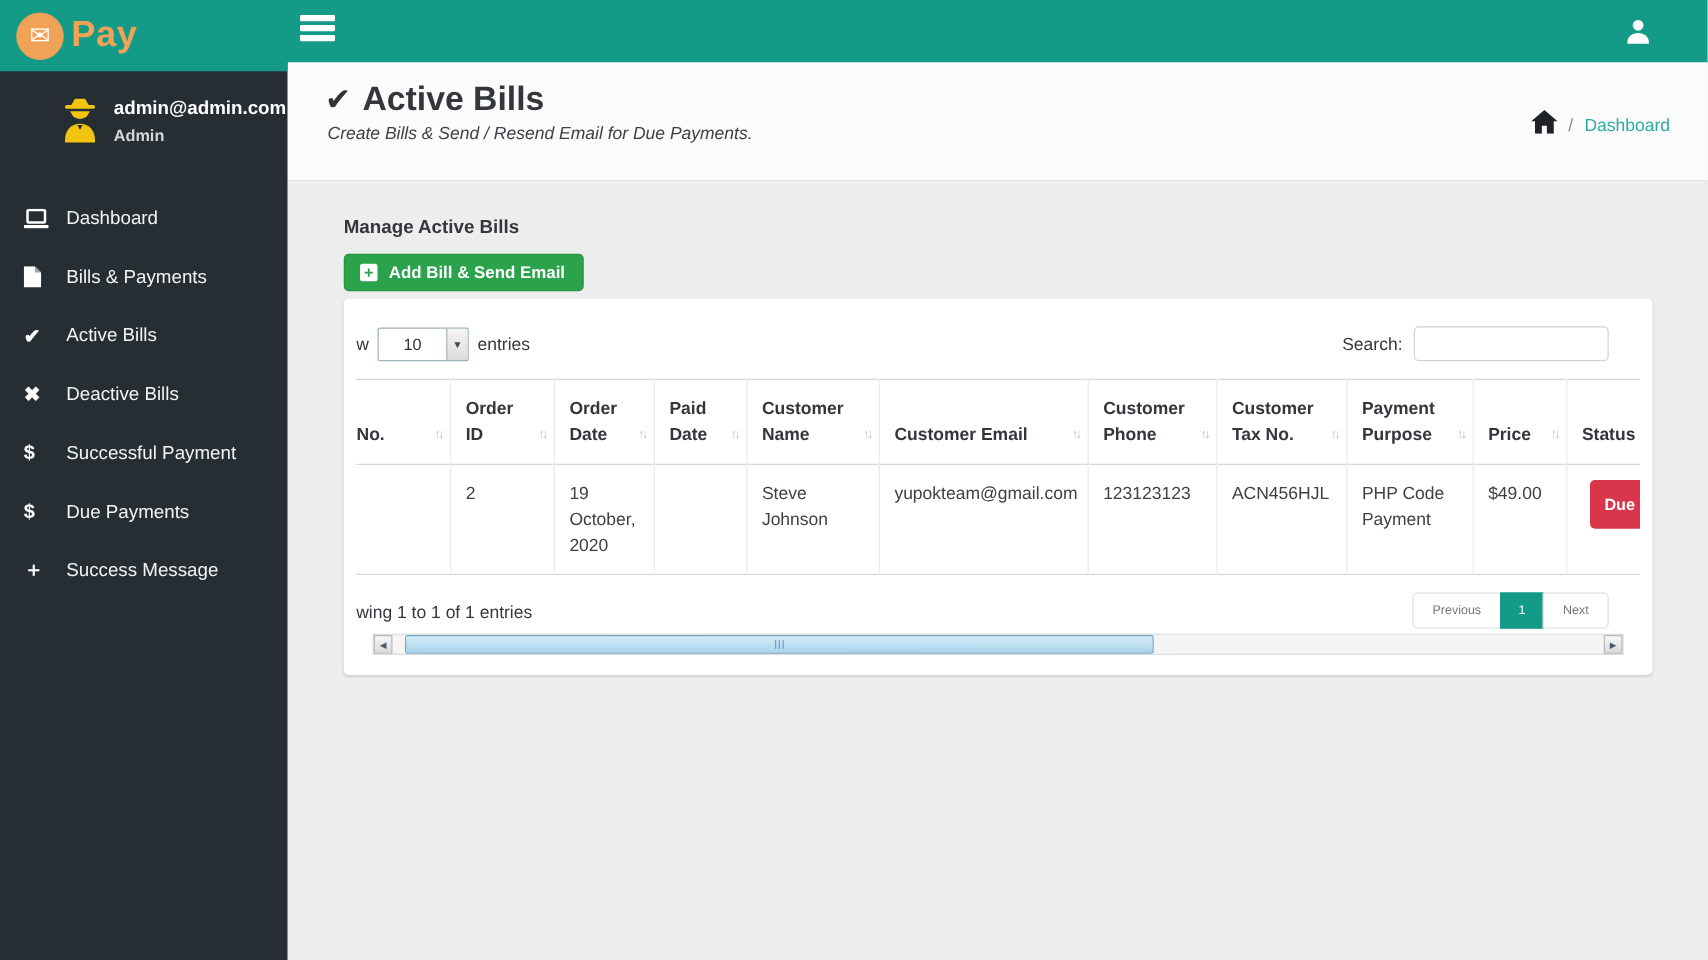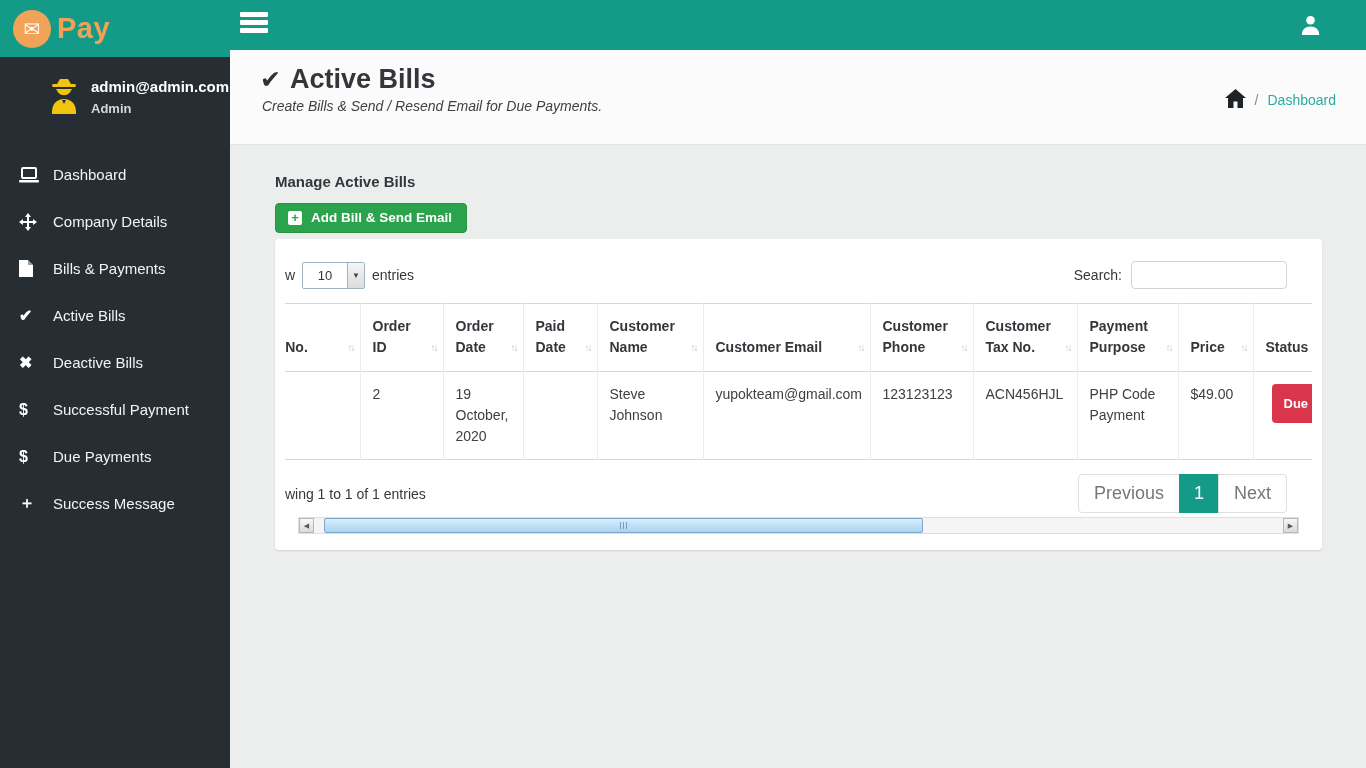--- a/index.html
+++ b/index.html
@@ -50,21 +50,21 @@
                        font-size:13px; font-weight:700; line-height:13px; text-align:center; }
 
   .card { margin-top:6px; background:#fff; border-radius:4px; box-shadow:0 1px 2px rgba(0,0,0,.12);
           padding:10px 10px 16px 10px; }
 
   .dt-clip { overflow:hidden; }
   .dt-shift { width:100%; margin-left:-25px; }
 
   .dt-controls { display:flex; align-items:center; margin:12px 0 14px 0; font-size:14px; color:#33373b; }
   .length-wrap { display:flex; align-items:center; gap:7px; }
-  .select-box { display:inline-flex; width:63px; height:27px; border:1px solid #9fb4bc; border-radius:2px;
+  .select-box { display:inline-flex; width:73px; height:27px; border:1px solid #9fb4bc; border-radius:2px;
                 background:#fff; cursor:pointer; overflow:hidden; }
   .select-value { flex:1; font-size:13px; color:#333; display:flex; align-items:center; justify-content:center; }
   .select-arrow { width:17px; border-left:1px solid #9fb4bc; background:linear-gradient(#f5f5f5,#dcdcdc);
                   display:flex; align-items:center; justify-content:center; font-size:8px; color:#444; }
   .search-wrap { margin-left:auto; display:flex; align-items:center; gap:9px; }
   .search-input { width:156px; height:28px; border:1px solid #cfd4d6; border-radius:4px; padding:0 8px;
                   font-size:13px; font-family:inherit; outline:none; }
 
   table.grid { width:1650px; table-layout:fixed; border-collapse:collapse; }
   .grid thead tr { border-top:1px solid #d8d8d8; border-bottom:1px solid #d8d8d8; }
@@ -74,21 +74,21 @@
              border-right:1px solid #ececec; }
   .grid th .sort { position:absolute; right:6px; bottom:13px; font-size:10px; color:#b9bcbe; letter-spacing:-2px; }
   .grid td { vertical-align:top; padding:12px; font-size:14px; color:#3d4144; line-height:21px;
              border-right:1px solid #ececec; overflow:hidden; }
   .badge-due { display:inline-block; margin-left:6px; background:#d9364b; color:#fff; font-size:13px;
                font-weight:700; padding:9px 12px; border-radius:4px; }
 
   .dt-footer { display:flex; align-items:center; margin-top:14px; }
   .dt-info { font-size:14px; color:#33373b; }
   .paging { margin-left:auto; display:flex; }
-  .pg { border:1px solid #e0e0e0; background:#fff; color:#777; font-size:18px; padding:8px 15px;
+  .pg { border:1px solid #e0e0e0; background:#fff; color:#777; font-size:10px; padding:8px 15px;
         margin-left:-1px; cursor:pointer; font-family:inherit; }
   .pg.first { border-radius:4px 0 0 4px; margin-left:0; }
   .pg.last { border-radius:0 4px 4px 0; }
   .pg.active { background:#149b88; border-color:#149b88; color:#fff; padding:8px 14px; }
 
   
   .hscroll { position:relative; height:17px; margin:4px 13px 0 13px; background:#f5f5f5;
              border:1px solid #dfdfdf; }
   .sb-btn { position:absolute; top:0; bottom:0; width:15px; background:linear-gradient(#f7f7f7,#dadada);
             border:1px solid #b9b9b9; display:flex; align-items:center; justify-content:center;
@@ -126,28 +126,20 @@
 
   <ul class="nav">
     <li>
       <span class="ico">
         <svg width="20" height="16" viewBox="0 0 20 16">
             <rect x="3" y="1" width="14" height="10" rx="1" fill="none" stroke="#fff" stroke-width="2"></rect>
             <rect x="0" y="13" width="20" height="2.5" rx="1" fill="#fff"></rect>
           </svg>
       </span>
       <span class="lbl">Dashboard</span>
-    </li>
-    <li>
-      <span class="ico">
-        <svg width="18" height="18" viewBox="0 0 18 18" fill="#fff">
-            <path d="M9 0 L12 4 H10 V8 H14 V6 L18 9 L14 12 V10 H10 V14 H12 L9 18 L6 14 H8 V10 H4 V12 L0 9 L4 6 V8 H8 V4 H6 Z"></path>
-          </svg>
-      </span>
-      <span class="lbl">Company Details</span>
     </li>
     <li>
       <span class="ico">
         <svg width="14" height="17" viewBox="0 0 14 17" fill="#fff">
             <path d="M0 0 h9 l5 5 v12 H0 Z"></path>
             <path d="M9 0 l5 5 h-5 Z" fill="#262e34" opacity=".45"></path>
           </svg>
       </span>
       <span class="lbl">Bills &amp; Payments</span>
     </li>

